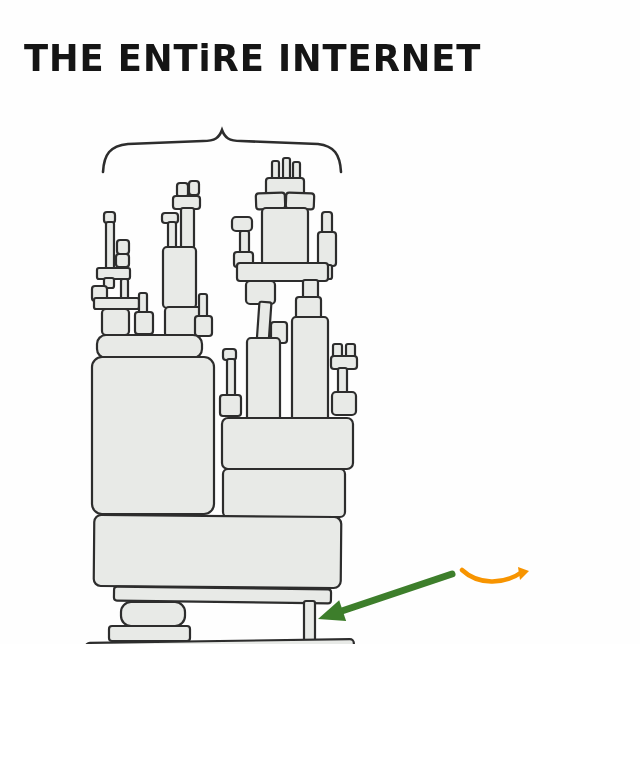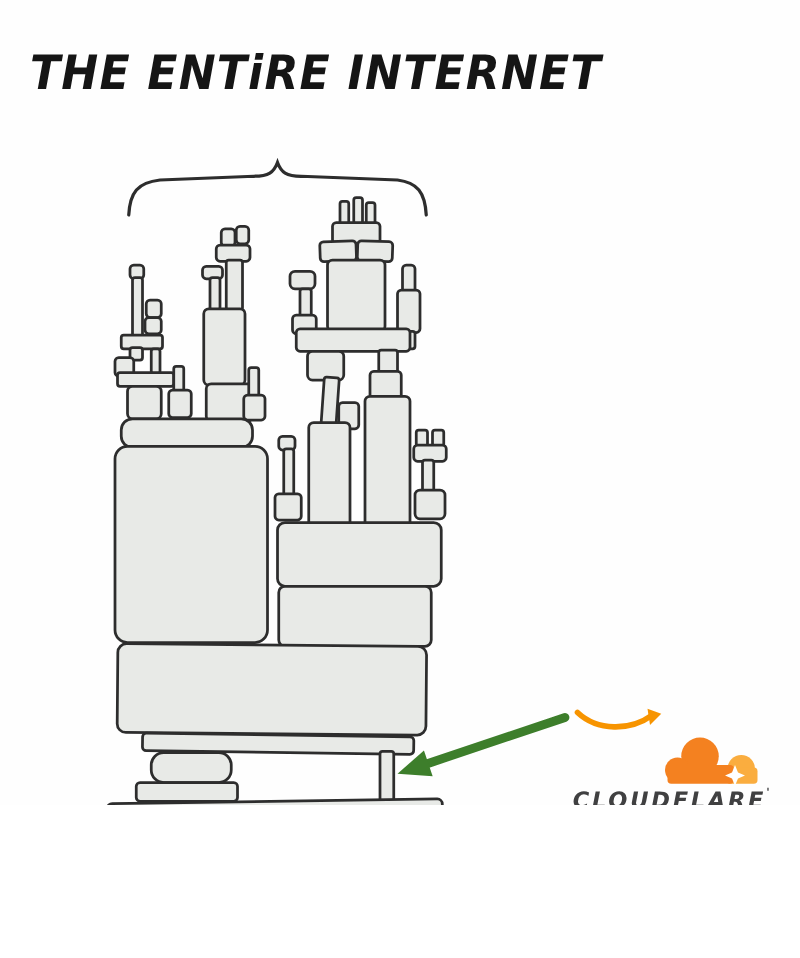--- a/index.html
+++ b/index.html
@@ -1,19 +1,18 @@
 <!DOCTYPE html>
 <html style="--aws-text: #252f3e; --cf-text: #404041;"><head>
 <meta charset="utf-8">
 <style>
   html,body{margin:0;padding:0;background:#ffffff;}
   .stage{
     position:relative;width:640px;height:644px;background:#fefefe;overflow:hidden;
     font-family:"DejaVu Sans", sans-serif;
-    font-style:italic;
   }
   .title{
     position:absolute;left:24px;top:36px;
     font-size:38px;font-weight:700;letter-spacing:1px;color:#151515;
     transform:scaleX(.93);transform-origin:left center;white-space:nowrap;
   }
   #scene{position:absolute;left:0;top:0;width:640px;height:766px;}
   .aws-logo{position:absolute;left:456px;top:534px;width:80px;height:56px;}
   .aws-text{
     position:absolute;left:4px;top:0;
@@ -118,29 +117,14 @@
       </g>
     </svg>
 
   <div class="aws-logo">
     <svg class="aws-swoosh" width="78" height="24" viewBox="0 0 78 24">
       <path d="M6,4 C22,19 48,19 66,6" fill="none" stroke="#f79400" stroke-width="4.5" stroke-linecap="round" class="swoosh-stroke"></path>
       <polygon points="62,1 73,5 64,14" fill="#f79400" class="swoosh-fill"></polygon>
     </svg>
   </div>
 
-  <div class="cf-logo">
-    <svg class="cf-cloud" width="84" height="46" viewBox="0 0 84 46">
-      <g class="cf-light">
-        <circle cx="64" cy="29" r="11" fill="#faad3f"></circle>
-        <rect x="52" y="28" width="25" height="13" rx="3" fill="#faad3f"></rect>
-      </g>
-      <g class="cf-main">
-        <circle cx="31" cy="19" r="15" fill="#f48120"></circle>
-        <circle cx="13" cy="30" r="10" fill="#f48120"></circle>
-        <rect x="5" y="26" width="53" height="15" rx="3" fill="#f48120"></rect>
-      </g>
-      <polygon class="cf-spark" points="59,26 61.4,32 67,34.4 61.4,36.8 59,42.5 56.6,36.8 51,34.4 56.6,32" fill="#ffffff"></polygon>
-    </svg>
-    <div class="cf-text"><span>CLOUDFLARE</span><span class="tm">'</span></div>
-  </div>
 
 </div>
 
 </body></html>

